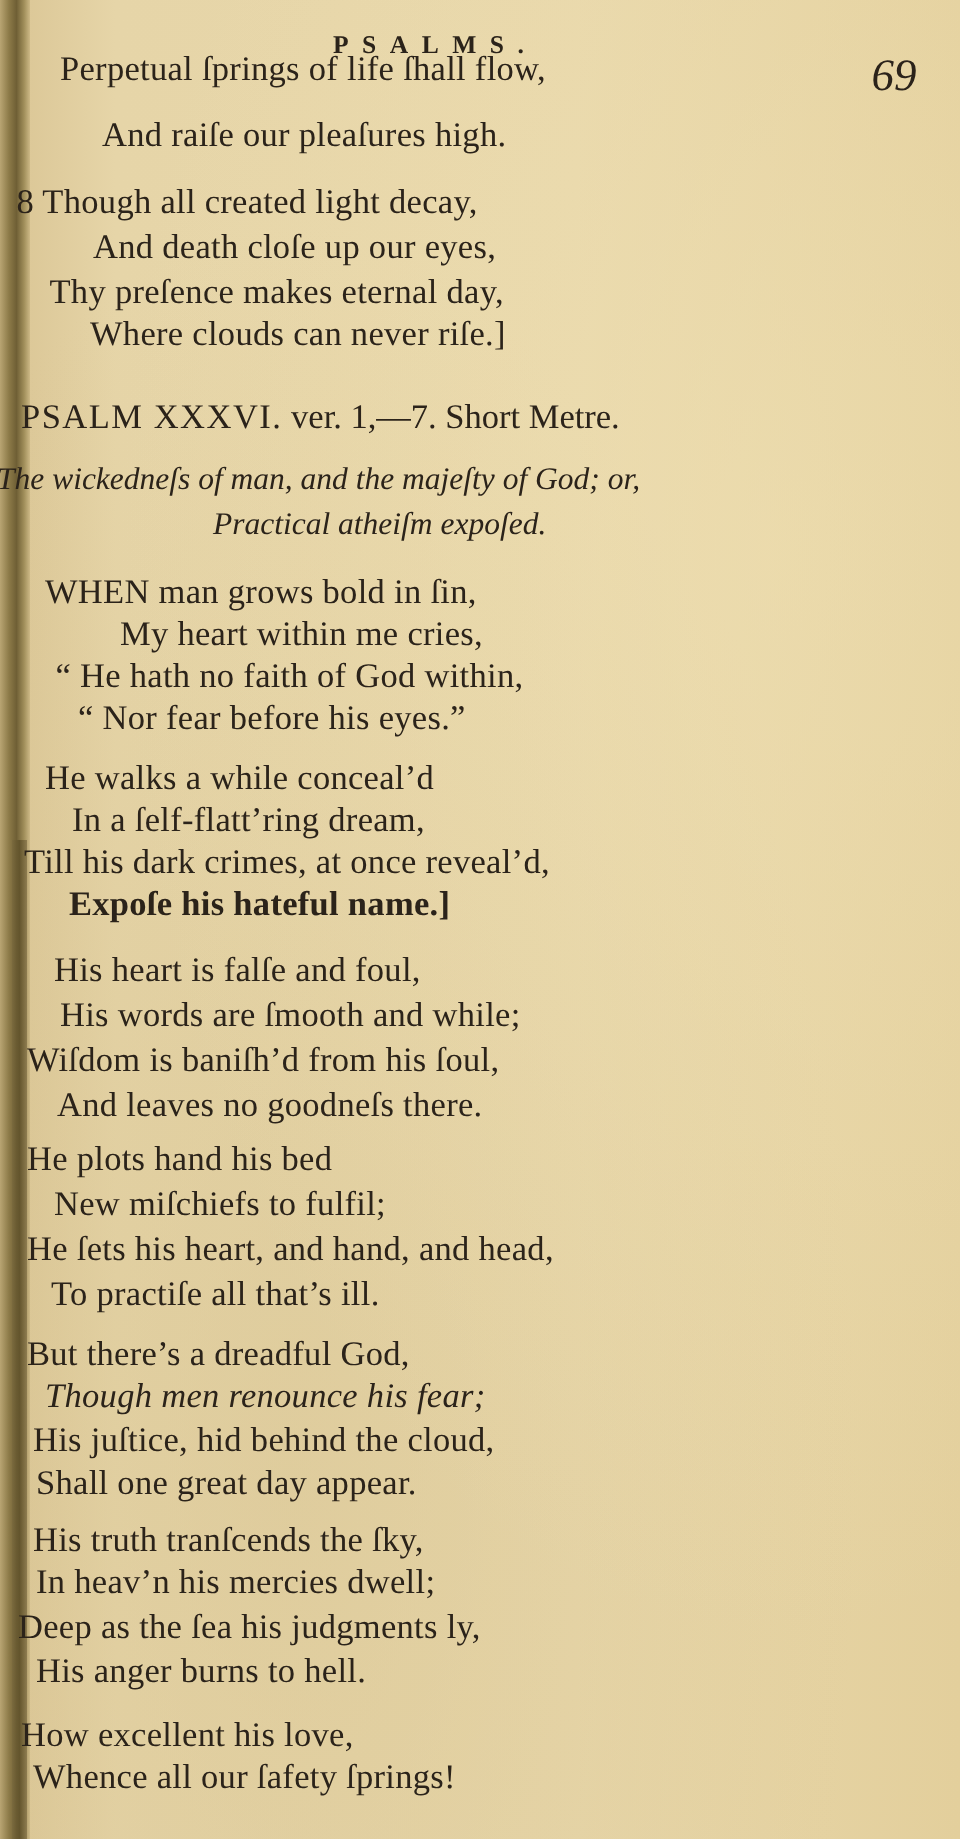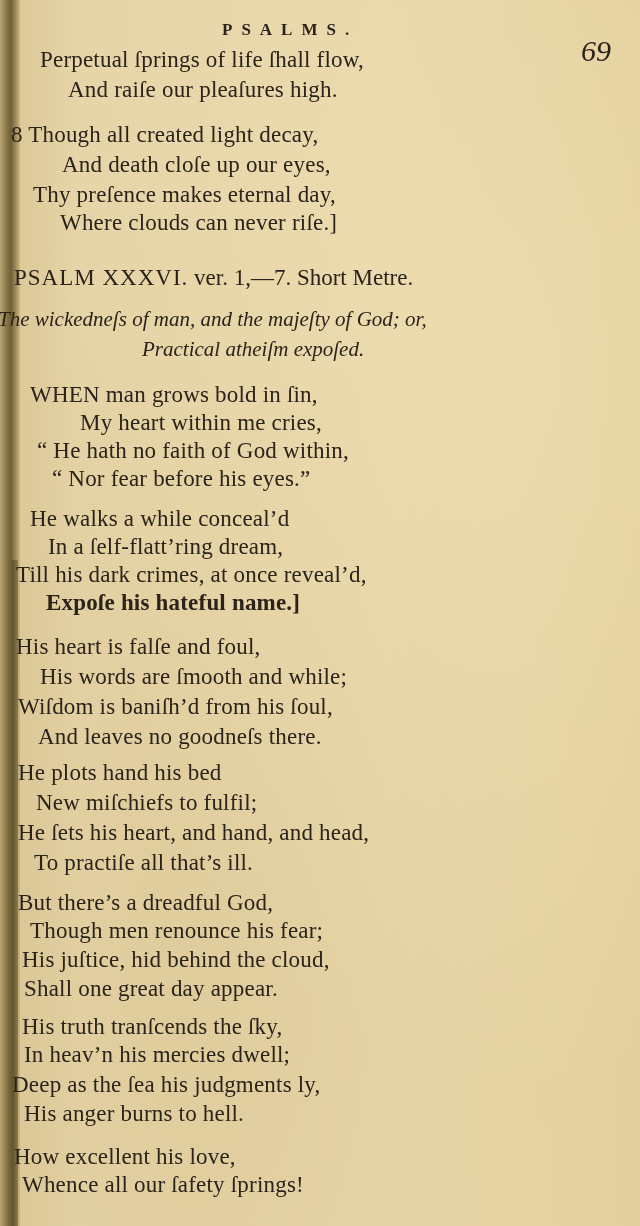--- a/index.html
+++ b/index.html
@@ -49,21 +49,21 @@
 </head>
 <body>
 
 <div class="page"></div>
 <div class="gutter"></div>
 <div class="gutter-lower"></div>
 
 <div class="running-head">PSALMS.</div>
 <div class="folio">69</div>
 
-<div class="line" style="top:47px;left:40px;text-align:right;">Perpetual ſprings of life ſhall flow,</div>
+<div class="line" style="top:33px;left:40px;text-align:right;">Perpetual ſprings of life ſhall flow,</div>
 <div class="line" style="top:77px;left:68px;">And raiſe our pleaſures high.</div>
 
 <div class="line" style="top:122px;left:11px;">8 Though all created light decay,</div>
 <div class="line" style="top:152px;left:62px;">And death cloſe up our eyes,</div>
 <div class="line" style="top:182px;left:33px;">Thy preſence makes eternal day,</div>
 <div class="line" style="top:210px;left:60px;">Where clouds can never riſe.]</div>
 
 <div class="heading" style="top:265px;left:14px;">
   <span class="psalm">PSALM XXXVI.</span>
   <span>ver. 1,—7.</span>
@@ -75,32 +75,32 @@
 <div class="line" style="top:382px;left:30px;">WHEN man grows bold in ſin,</div>
 <div class="line" style="top:410px;left:80px;">My heart within me cries,</div>
 <div class="line" style="top:438px;left:37px;">“ He hath no faith of God within,</div>
 <div class="line" style="top:466px;left:52px;">“ Nor fear before his eyes.”</div>
 
 <div class="line" style="top:506px;left:30px;">He walks a while conceal’d</div>
 <div class="line" style="top:534px;left:48px;">In a ſelf-flatt’ring dream,</div>
 <div class="line" style="top:562px;left:16px;">Till his dark crimes, at once reveal’d,</div>
 <div class="line" style="top:590px;left:46px;font-weight:bold;">Expoſe his hateful name.]</div>
 
-<div class="line" style="top:634px;left:16px;">His heart is falſe and foul,</div>
+<div class="line" style="top:634px;left:16px;padding-left:20px;">His heart is falſe and foul,</div>
 <div class="line" style="top:664px;left:40px;">His words are ſmooth and while;</div>
 <div class="line" style="top:694px;left:18px;">Wiſdom is baniſh’d from his ſoul,</div>
 <div class="line" style="top:724px;left:38px;">And leaves no goodneſs there.</div>
 
 <div class="line" style="top:760px;left:18px;">He plots hand his bed</div>
 <div class="line" style="top:790px;left:36px;">New miſchiefs to fulfil;</div>
 <div class="line" style="top:820px;left:18px;">He ſets his heart, and hand, and head,</div>
 <div class="line" style="top:850px;left:34px;">To practiſe all that’s ill.</div>
 
 <div class="line" style="top:890px;left:18px;">But there’s a dreadful God,</div>
-<div class="line" style="top:918px;left:30px;">Though men renounce his fear;</div>
+<div class="line" style="top:918px;left:30px;font-style:italic;">Though men renounce his fear;</div>
 <div class="line" style="top:947px;left:22px;">His juſtice, hid behind the cloud,</div>
 <div class="line" style="top:976px;left:24px;">Shall one great day appear.</div>
 
 <div class="line" style="top:1014px;left:22px;">His truth tranſcends the ſky,</div>
 <div class="line" style="top:1042px;left:24px;">In heav’n his mercies dwell;</div>
 <div class="line" style="top:1072px;left:12px;">Deep as the ſea his judgments ly,</div>
 <div class="line" style="top:1101px;left:24px;">His anger burns to hell.</div>
 
 <div class="line" style="top:1144px;left:14px;">How excellent his love,</div>
 <div class="line" style="top:1172px;left:22px;">Whence all our ſafety ſprings!</div>

